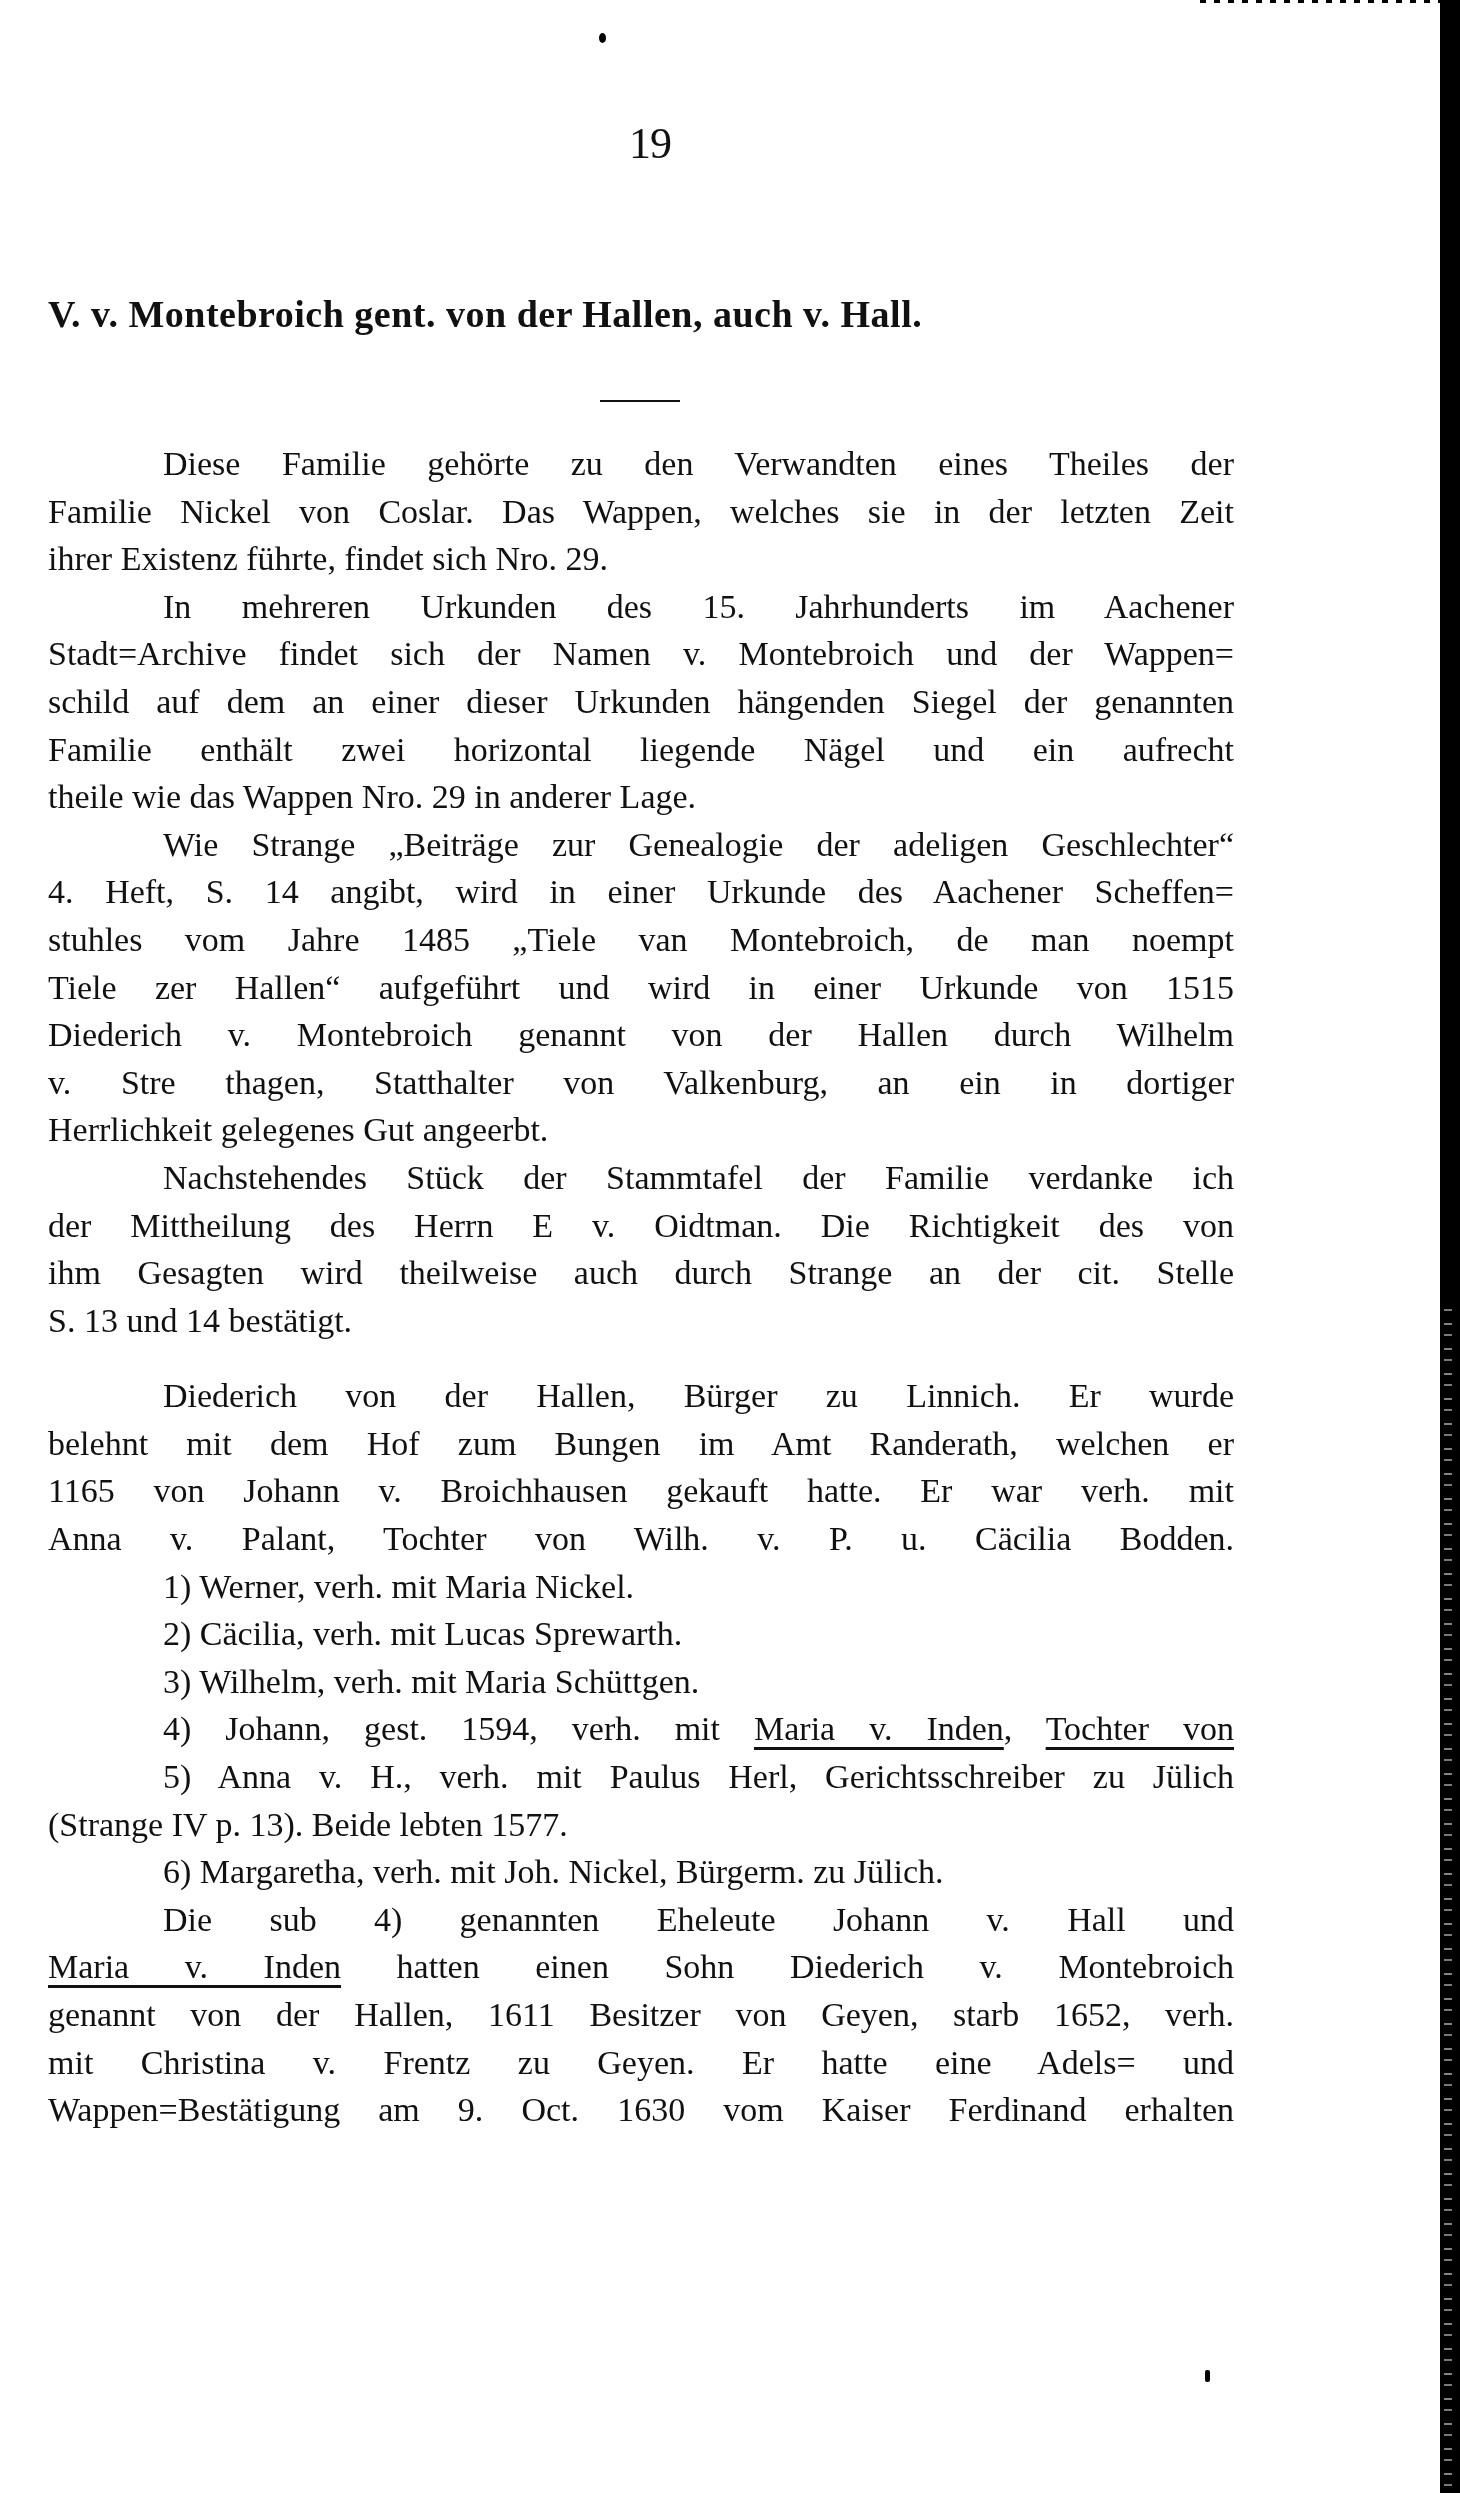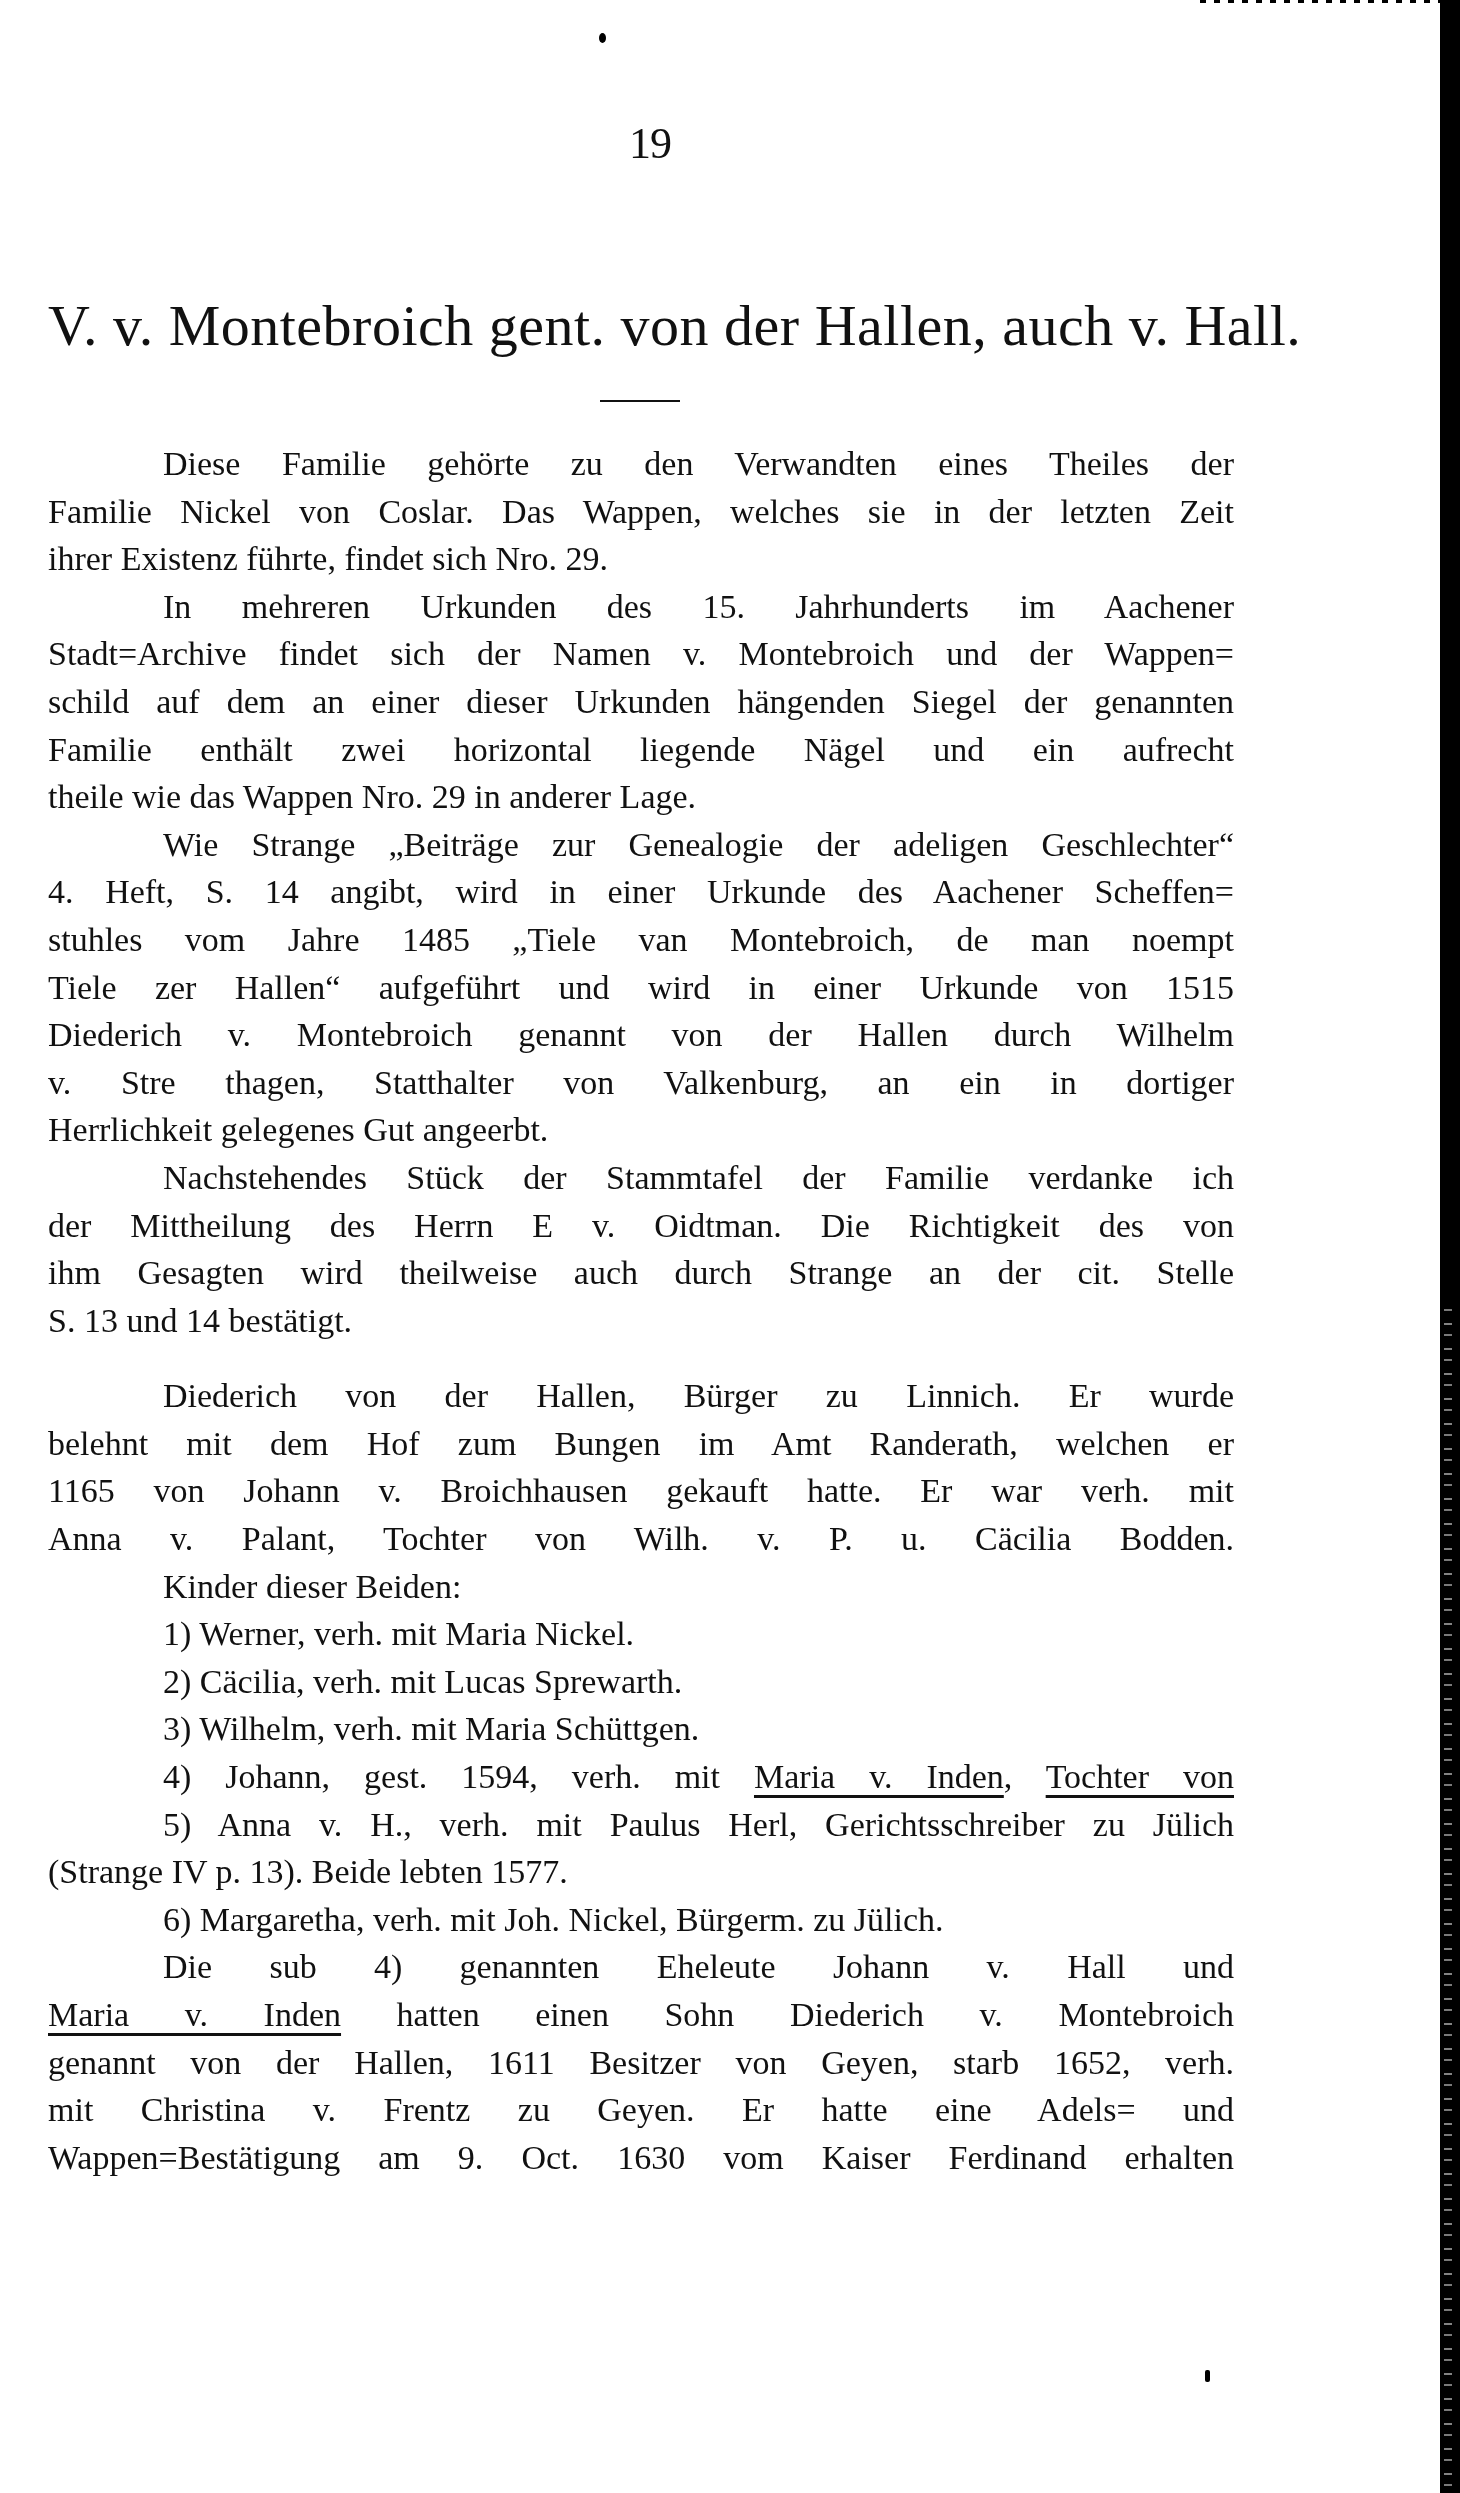--- a/index.html
+++ b/index.html
@@ -8,22 +8,22 @@
     font-family: "Liberation Serif", "DejaVu Serif", serif; color: #111111;
   }
   .edge-band { position: absolute; top: 0; right: 0; width: 20px; height: 2493px; background: #000000; }
   .edge-band::before { content: ""; position: absolute; left: 4px; top: 1300px; width: 8px; height: 1193px;
     background: repeating-linear-gradient(180deg, #000 0 9px, #ddd 9px 11px, #000 11px 23px, #eee 23px 25px); opacity: .55; }
   .top-ticks { position: absolute; top: 0; left: 1200px; width: 240px; height: 3px;
     background: repeating-linear-gradient(90deg, #000 0 6px, transparent 6px 14px); }
   .speck { position: absolute; background: #000; border-radius: 50%; }
   .page-number { position: absolute; top: 118px; left: 0; width: 1300px; text-align: center;
     font-size: 44px; letter-spacing: -1px; }
-  .title { position: absolute; top: 292px; left: 48px; width: 1190px; text-align: center;
-    font-size: 58px; font-weight: normal; letter-spacing: 0.5px; white-space: nowrap; }
+  .title { position: absolute; top: 292px; left: 48px; width: 1190px; text-align: left;
+    font-size: 38px; font-weight: bold; letter-spacing: 0.5px; white-space: nowrap; }
   .title-rule { position: absolute; top: 400px; left: 600px; width: 80px; height: 2px; background: #111; }
   .body-text { position: absolute; top: 440px; left: 48px; width: 1186px; font-size: 34px; line-height: 47.6px; }
   .para { margin: 0; text-align: justify; text-align-last: left; }
   .line { display: block; white-space: nowrap; text-align: justify; text-align-last: justify; height: 47.6px; }
   .line.last { text-align-last: left; }
   .indent { padding-left: 115px; }
   .gap { margin-top: 28px; }
   .ul { text-decoration: underline; text-decoration-thickness: 3px; text-underline-offset: 7px; }
 </style>
 </head>
@@ -71,23 +71,20 @@
     <span class="line last">S. 13 und 14 bestätigt.</span>
   </div>
 
   <div class="para gap">
     <span class="line indent">Diederich von der Hallen, Bürger zu Linnich. Er wurde</span>
     <span class="line">belehnt mit dem Hof zum Bungen im Amt Randerath, welchen er</span>
     <span class="line">1165 von Johann v. Broichhausen gekauft hatte. Er war verh. mit</span>
     <span class="line">Anna v. Palant, Tochter von Wilh. v. P. u. Cäcilia Bodden.</span>
   </div>
 
-  <div class="para">
-    <span class="line indent last">Kinder dieser Beiden:</span>
-  </div>
 
   <div class="para">
     <span class="line indent last">
       <span>1)</span>
       <span>Werner, verh. mit Maria Nickel.</span>
     </span>
     <span class="line indent last">
       <span>2)</span>
       <span>Cäcilia, verh. mit Lucas Sprewarth.</span>
     </span>

